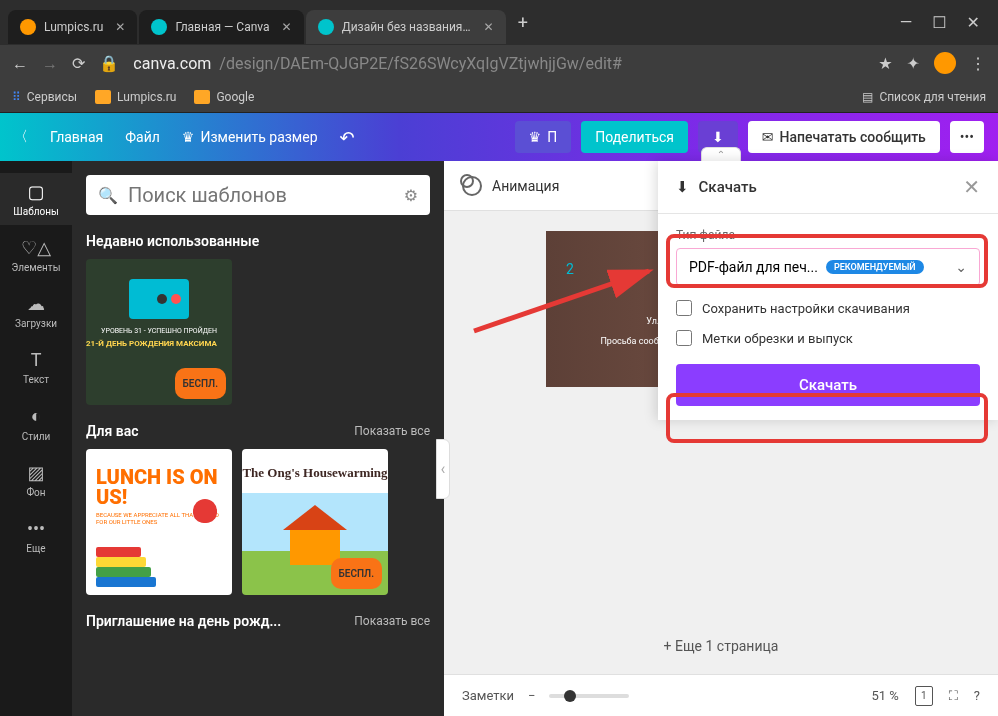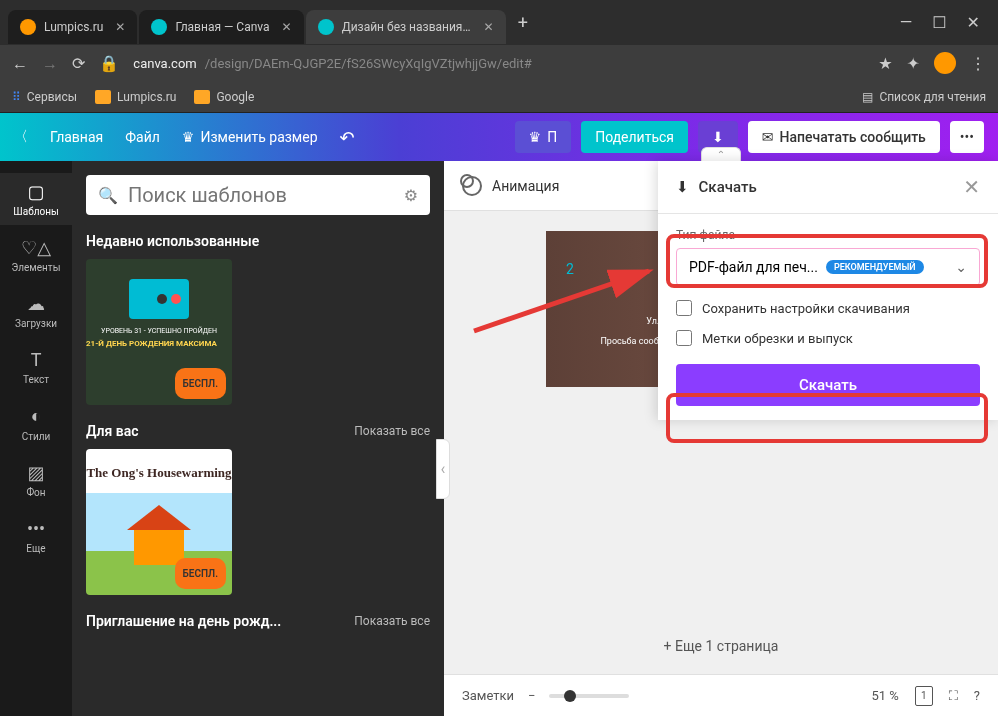--- a/index.html
+++ b/index.html
@@ -6,21 +6,21 @@
 body{width:998px;height:716px;background:#1e1e1e;overflow:hidden;position:relative}
 .browser-top{background:#2d2d2d;height:45px;display:flex;align-items:center;padding:0 8px;gap:2px}
 .tab{background:#1e1e1e;border-radius:8px 8px 0 0;padding:8px 12px;display:flex;align-items:center;gap:8px;font-size:12px;color:#ccc;max-width:200px;height:34px;margin-top:8px}
 .tab.active{background:#3d3d3d}
 .tab-icon{width:16px;height:16px;border-radius:50%;flex-shrink:0}
 .tab-close{color:#aaa;cursor:pointer;margin-left:4px}
 .tab-add{color:#ccc;padding:0 10px;font-size:18px;cursor:pointer}
 .window-controls{margin-left:auto;display:flex;gap:20px;color:#ccc;padding-right:10px}
 .browser-bar{background:#3d3d3d;height:36px;display:flex;align-items:center;padding:0 12px;gap:14px;color:#ccc}
 .nav-icon{font-size:16px;cursor:pointer}
-.url-bar{flex:1;display:flex;align-items:center;gap:8px;font-size:13px;color:#888}
+.url-bar{flex:1;display:flex;align-items:center;gap:8px;font-size:16px;color:#888}
 .url-bar .domain{color:#eee}
 .bookmark-bar{background:#3d3d3d;height:32px;display:flex;align-items:center;padding:0 12px;gap:18px;font-size:12px;color:#ccc;border-bottom:1px solid #222}
 .bm-item{display:flex;align-items:center;gap:6px;cursor:pointer}
 .bm-folder{width:16px;height:14px;background:#ffa726;border-radius:2px}
 .canva-header{height:48px;background:linear-gradient(90deg,#00c4cc 0%,#4b3fd4 40%,#7d2ae8 70%,#a020f0 100%);display:flex;align-items:center;padding:0 14px;gap:22px;color:#fff;font-size:14px}
 .ch-item{display:flex;align-items:center;gap:6px;cursor:pointer}
 .ch-right{margin-left:auto;display:flex;align-items:center;gap:10px}
 .ch-btn{padding:8px 14px;border-radius:4px;cursor:pointer;display:flex;align-items:center;gap:6px}
 .ch-btn.share{background:#00c4cc}
 .ch-btn.dl{background:#6a3fd4}
@@ -213,20 +213,31 @@
         <div class="t1a">УРОВЕНЬ 31 - УСПЕШНО ПРОЙДЕН</div>
         <div class="t1b">21-Й ДЕНЬ РОЖДЕНИЯ МАКСИМА</div>
         <div class="free-badge">БЕСПЛ.</div>
       </div>
     </div>
     <div class="section-title">
         <span>Для вас</span>
         <span class="show-all">Показать все</span>
       </div>
     <div class="tmpl-row">
+      <div class="tmpl tmpl3">
+        <div class="lunch">LUNCH IS ON US!</div>
+        <div class="sub">BECAUSE WE APPRECIATE ALL THAT YOU DO FOR OUR LITTLE ONES</div>
+        <div class="apple"></div>
+        <div class="books">
+          <div class="book" style="bottom:0;background:#1976d2"></div>
+          <div class="book" style="bottom:10px;background:#43a047;width:55px"></div>
+          <div class="book" style="bottom:20px;background:#fdd835;width:50px"></div>
+          <div class="book" style="bottom:30px;background:#e53935;width:45px"></div>
+        </div>
+      </div>
       <div class="tmpl tmpl2">
         <div class="script">The Ong's Housewarming</div>
         <div class="roof"></div>
         <div class="house"></div>
         <div class="free-badge">БЕСПЛ.</div>
       </div>
     </div>
     <div class="section-title">
         <span>Приглашение на день рожд...</span>
         <span class="show-all">Показать все</span>

